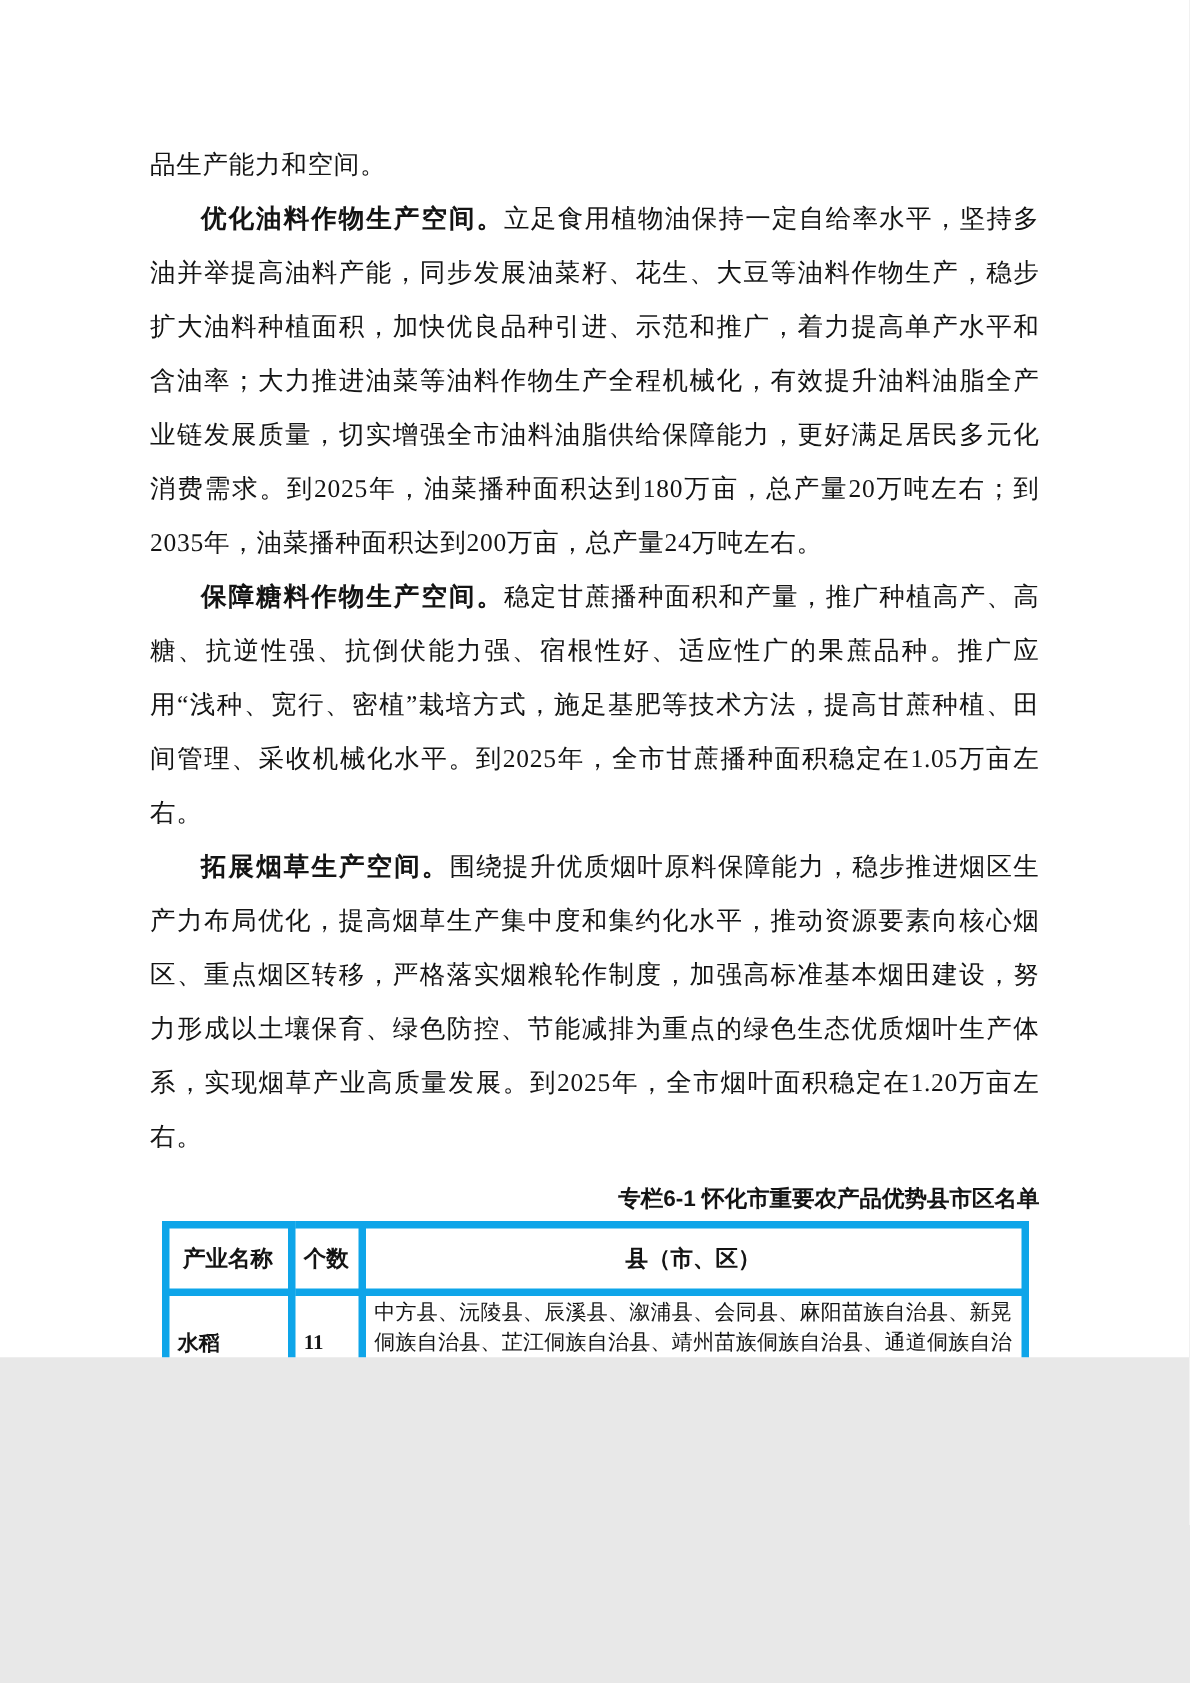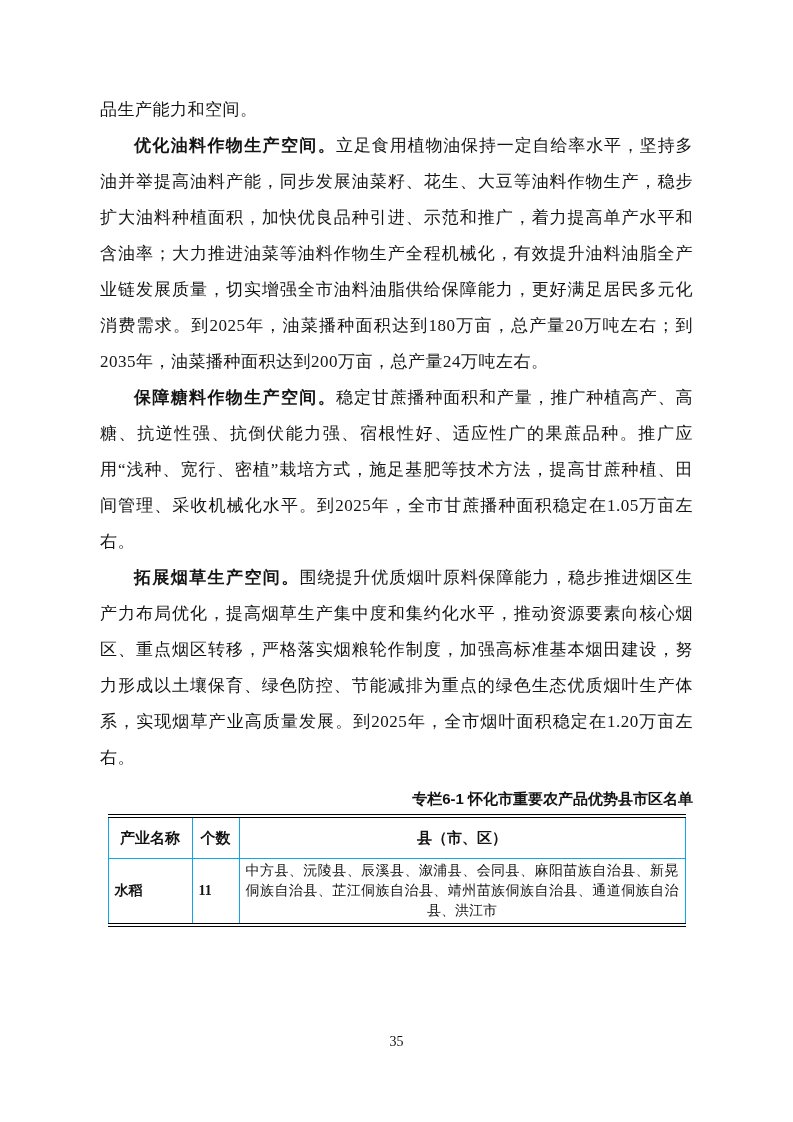--- a/index.html
+++ b/index.html
@@ -1,19 +1,19 @@
 <!DOCTYPE html>
 <html><head>
 <meta charset="utf-8">
 <style>
   html, body { margin: 0; padding: 0; background: #e8e8e8; }
   .page {
     position: relative;
     width: 793px;
-    height: 1122px;
+    height: 905px;
     margin: 0 auto;
     background: #ffffff;
     font-family: "Liberation Serif", serif;
     color: #141414;
     overflow: hidden;
   }
   .content {
     position: absolute;
     top: 92px;
     left: 100px;
@@ -44,21 +44,21 @@
     margin: 0 auto;
     border-collapse: collapse;
     table-layout: fixed;
     font-size: 14px;
     border-left: 1px solid #000;
     border-right: 1px solid #000;
     border-top: 4px double #000;
     border-bottom: 4px double #000;
   }
   table.box-table th, table.box-table td {
-    border: 1px solid #0ea5e9;
+    border: 5px solid #0ea5e9;
     padding: 2px 6px;
     vertical-align: middle;
   }
   table.box-table th {
     font-family: "Liberation Sans", sans-serif;
     font-weight: 700;
     font-size: 15px;
     height: 36px;
     text-align: center;
   }

